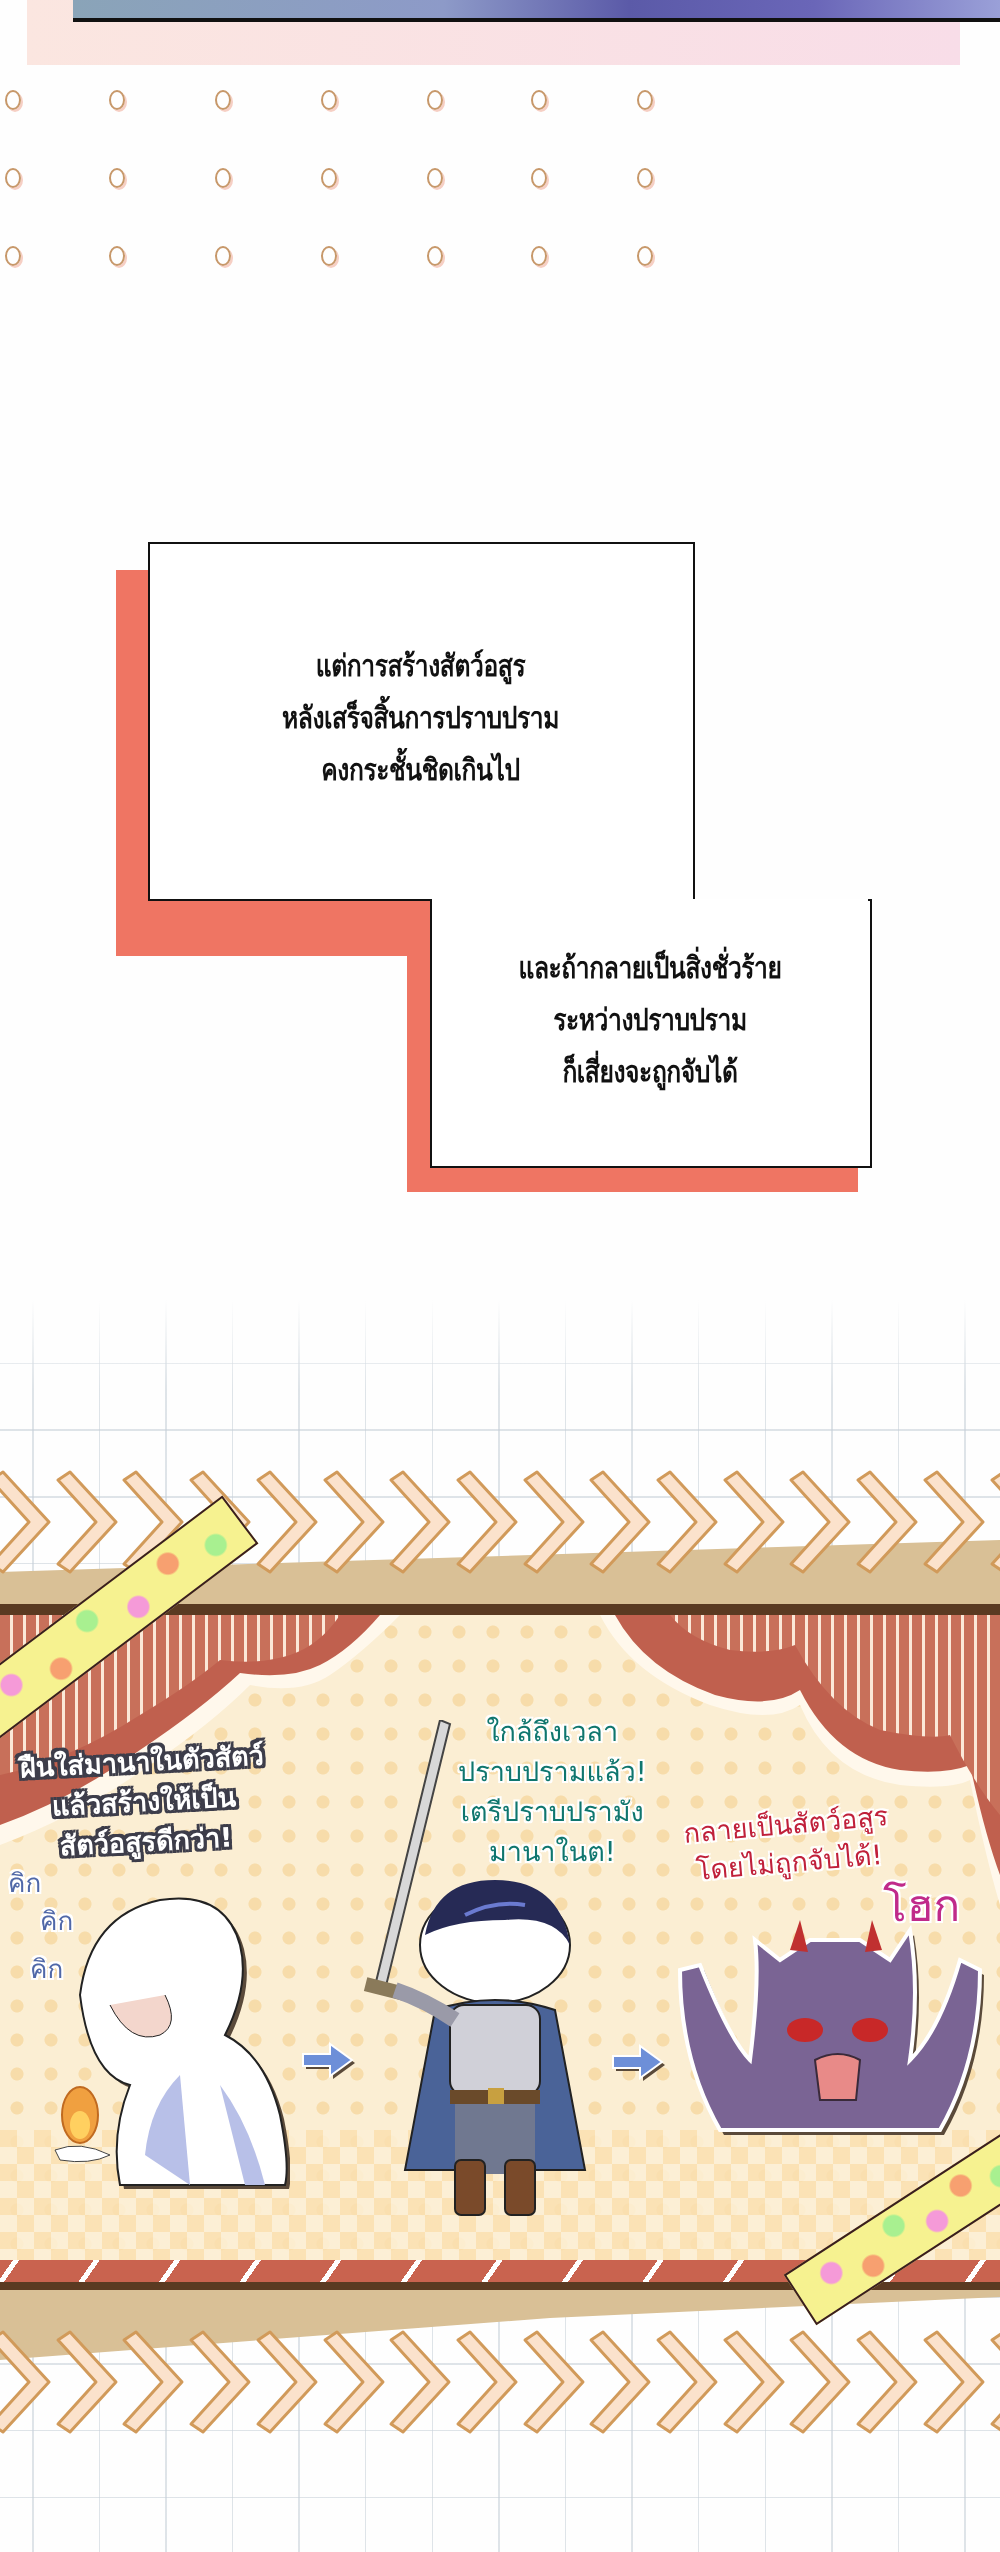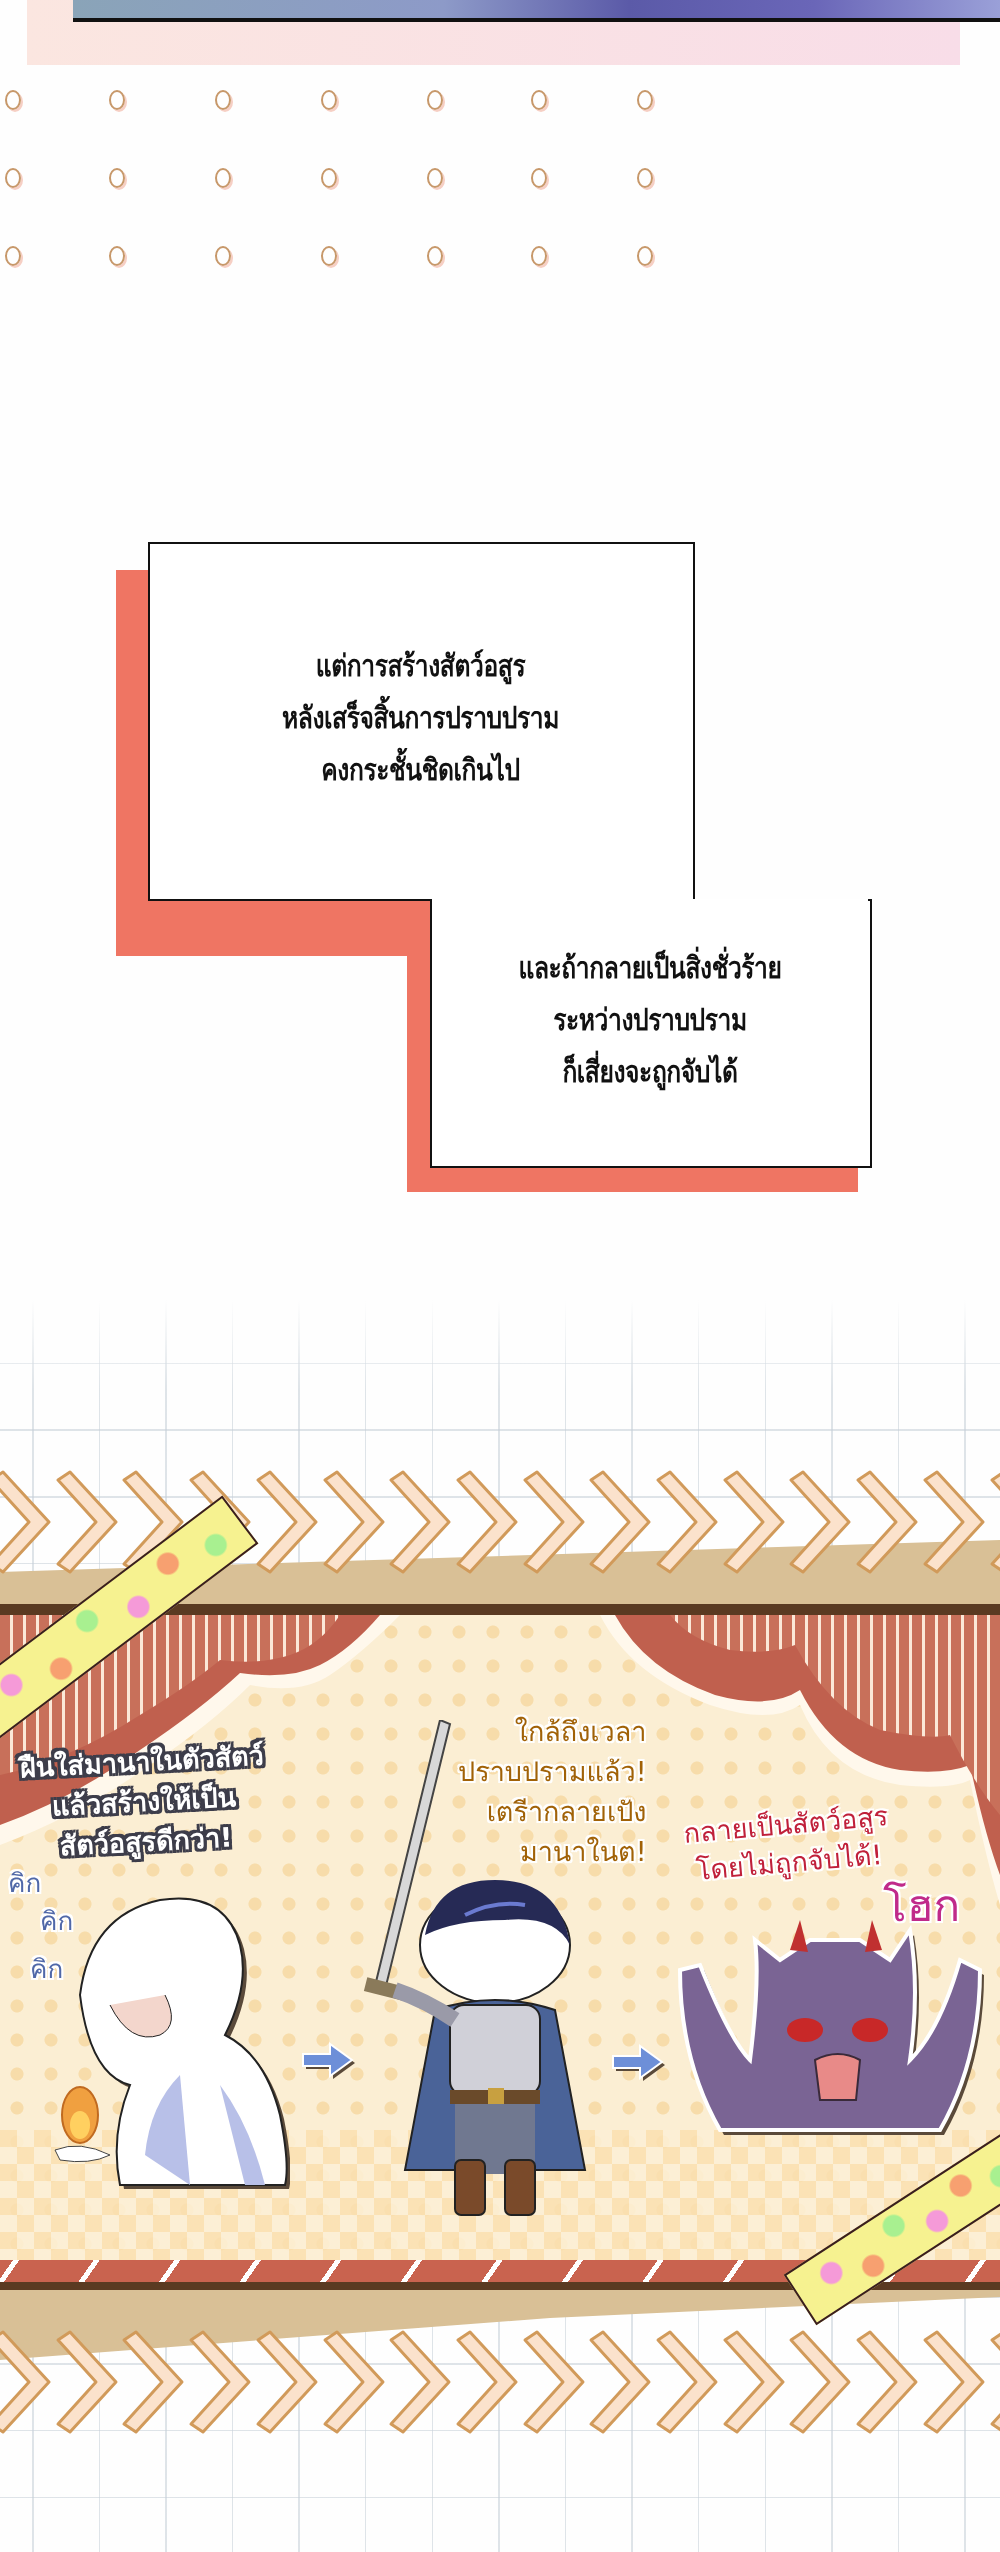--- a/index.html
+++ b/index.html
@@ -263,24 +263,24 @@
 
 <svg class="arrow" style="left:300px;top:2040px;" viewBox="0 0 56 40">
   <path d="M3 14 H30 V4 L52 20 L30 36 V26 H3 Z" fill="#5a4a3a" transform="translate(3,3)"></path>
   <path d="M3 14 H30 V4 L52 20 L30 36 V26 H3 Z" fill="#6d8fd8" stroke="#fff" stroke-width="2"></path>
 </svg>
 <svg class="arrow" style="left:610px;top:2042px;" viewBox="0 0 56 40">
   <path d="M3 14 H30 V4 L52 20 L30 36 V26 H3 Z" fill="#5a4a3a" transform="translate(3,3)"></path>
   <path d="M3 14 H30 V4 L52 20 L30 36 V26 H3 Z" fill="#6d8fd8" stroke="#fff" stroke-width="2"></path>
 </svg>
 
-<div class="sfx white-outline" style="left:458px;top:1712px;font-size:27px;line-height:40px;color:#a16207;font-weight:normal;text-align:right;">
+<div class="sfx white-outline" style="left:458px;top:1712px;font-size:27px;line-height:40px;color:#0f766e;font-weight:normal;text-align:center;">
   <div>ใกล้ถึงเวลา</div>
   <div>ปราบปรามแล้ว!</div>
-  <div>เตรีากลายเปัง</div>
+  <div>เตรีปราบปรามัง</div>
   <div>มานาในต!</div>
 </div>
 
 <svg class="abs" style="left:355px;top:1720px;" width="280" height="510" viewBox="0 0 280 510">
   <path d="M85 0 L95 4 L30 270 L20 266 Z" fill="#d8d8d8" stroke="#444" stroke-width="2"></path>
   <rect x="10" y="262" width="40" height="14" fill="#8a7a5a" transform="rotate(14 30 269)"></rect>
   <ellipse cx="140" cy="225" rx="75" ry="58" fill="#fff" stroke="#222" stroke-width="2"></ellipse>
   <path d="M70 215 Q80 160 140 160 Q205 160 215 225 Q200 195 150 200 Q100 200 70 215 Z" fill="#262a55"></path>
   <path d="M110 195 Q140 180 170 185" stroke="#6a7ad0" stroke-width="4" fill="none"></path>
   <path d="M80 290 Q140 270 200 290 L230 450 L50 450 Z" fill="#4a6398" stroke="#222" stroke-width="2"></path>

